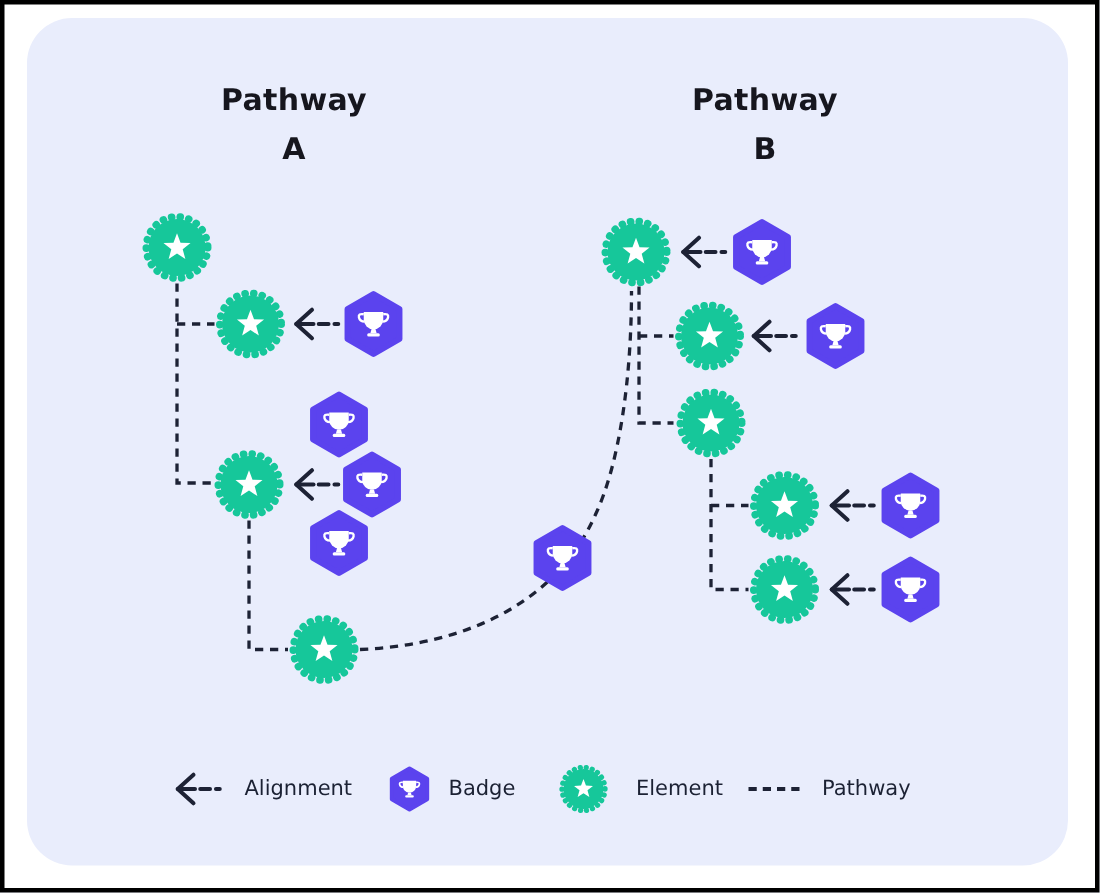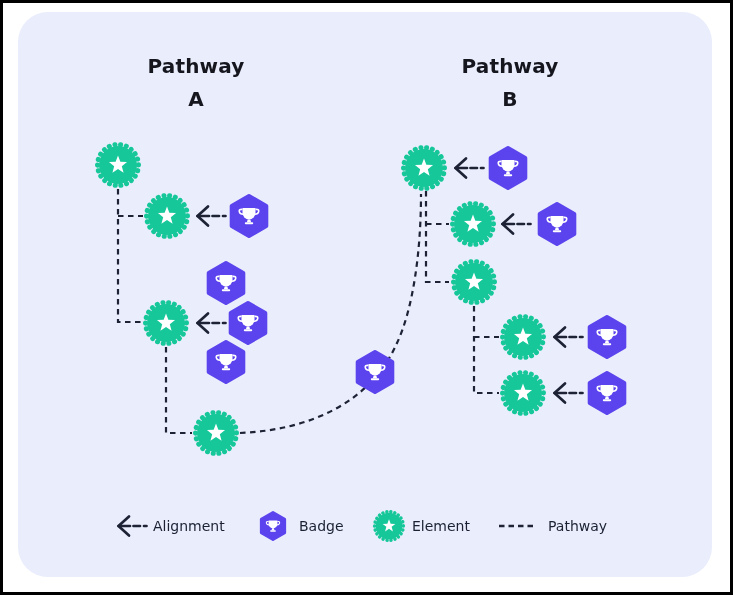--- a/index.html
+++ b/index.html
@@ -26,21 +26,21 @@
     position:absolute;top:50px;width:160px;text-align:center;
     font-size:20px;font-weight:700;line-height:33px;color:var(--text-dark);
     letter-spacing:.2px;z-index:2
   }
   .title-a{left:116px}
   .title-b{left:430px}
   .legend-label{
     position:absolute;top:526px;transform:translateY(-50%);
     font-size:14px;font-weight:500;color:var(--legend-text);z-index:2
   }
-  .lg-0{left:153px}.lg-1{left:299px}.lg-2{left:412px}.lg-3{left:548px}
+  .lg-0{left:163px}.lg-1{left:299px}.lg-2{left:424px}.lg-3{left:548px}
   .pline{stroke:var(--line-dark);stroke-width:2.2;fill:none;stroke-dasharray:5.5 4.5}
 </style>
 </head>
 <body>
 
 <div class="panel"></div>
 
 <svg class="diagram" width="733" height="595" viewBox="0 0 733 595">
   <defs>
     <g id="seal">

